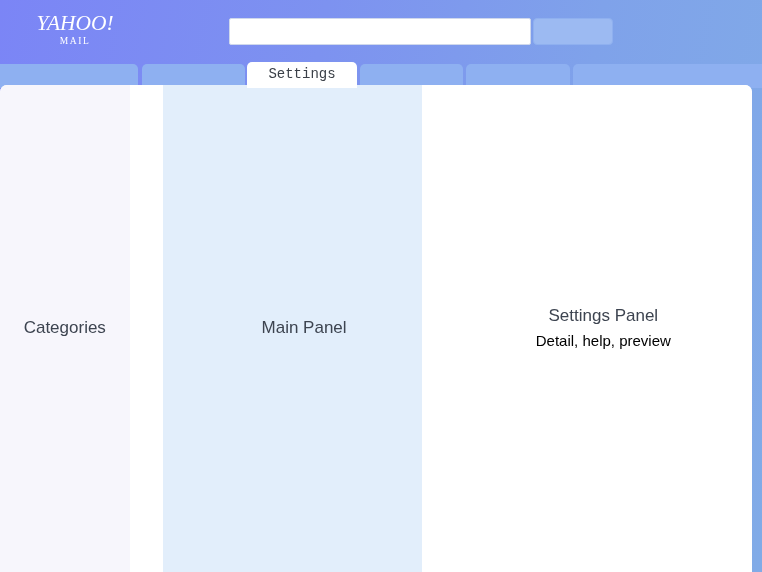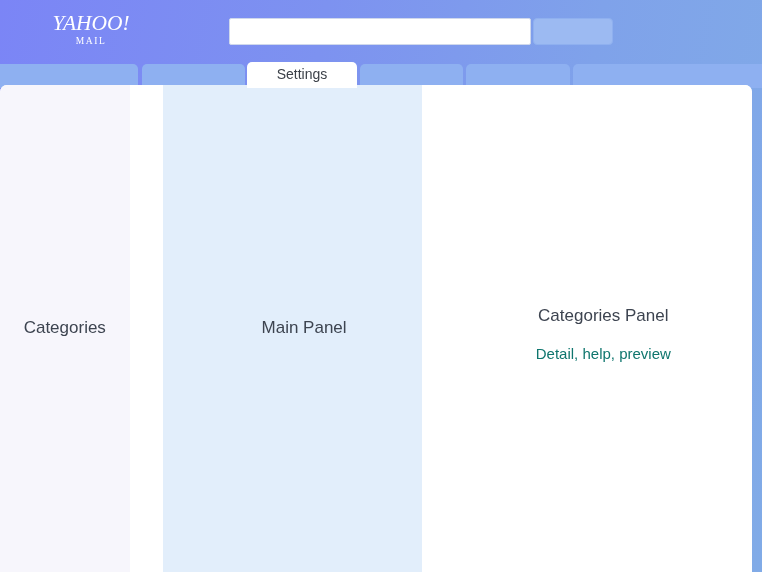--- a/index.html
+++ b/index.html
@@ -25,21 +25,21 @@
   #header {
     position: absolute;
     left: 0;
     top: 0;
     width: 762px;
     height: 62px;
   }
 
   #logo {
     position: absolute;
-    left: 46px;
+    left: 30px;
     top: 13px;
     width: 90px;
     height: 36px;
     text-align: center;
     color: #ffffff;
     user-select: none;
   }
   #logo .logo-word {
     display: block;
     font-family: "Liberation Serif", serif;
@@ -102,21 +102,21 @@
     width: 762px;
     height: 26px;
   }
   .tab {
     position: absolute;
     top: 2px;
     height: 24px;
     box-sizing: border-box;
     border-radius: 5px 5px 0 0;
     background: #8eb0f1;
-    font-family: Liberation Sans, sans-serif;
+    font-family: Liberation Mono, monospace;
     font-size: 13px;
     color: #ffffff;
     text-align: center;
     line-height: 24px;
     cursor: pointer;
     overflow: hidden;
     white-space: nowrap;
   }
   .tab.first { border-radius: 0 5px 0 0; }
   .tab.last  { border-radius: 5px 0 0 0; }
@@ -175,23 +175,23 @@
 
   .panel-title {
     font-family: "Liberation Sans", sans-serif;
     font-size: 17px;
     color: #3d4450;
     line-height: 22px;
   }
   .panel-subtitle {
     font-family: "Liberation Sans", sans-serif;
     font-size: 15px;
-    color: #0f766e;
+    color: #000000;
     line-height: 22px;
-    margin-top: 16px;
+    margin-top: 3px;
   }
 </style>
 </head>
 <body>
 
 <div id="app">
 
   <div id="header">
 
     <div id="logo">
@@ -222,19 +222,19 @@
     </div>
 
     <div id="main-panel">
       <div class="panel-center" id="main-label-wrap">
         <div class="panel-title">Main Panel</div>
       </div>
     </div>
 
     <div id="secondary-panel">
       <div class="panel-center" id="secondary-label-wrap">
-        <div class="panel-title">Categories Panel</div>
+        <div class="panel-title">Settings Panel</div>
         <div class="panel-subtitle">Detail, help, preview</div>
       </div>
     </div>
 
   </div>
 </div>
 
 </body></html>

